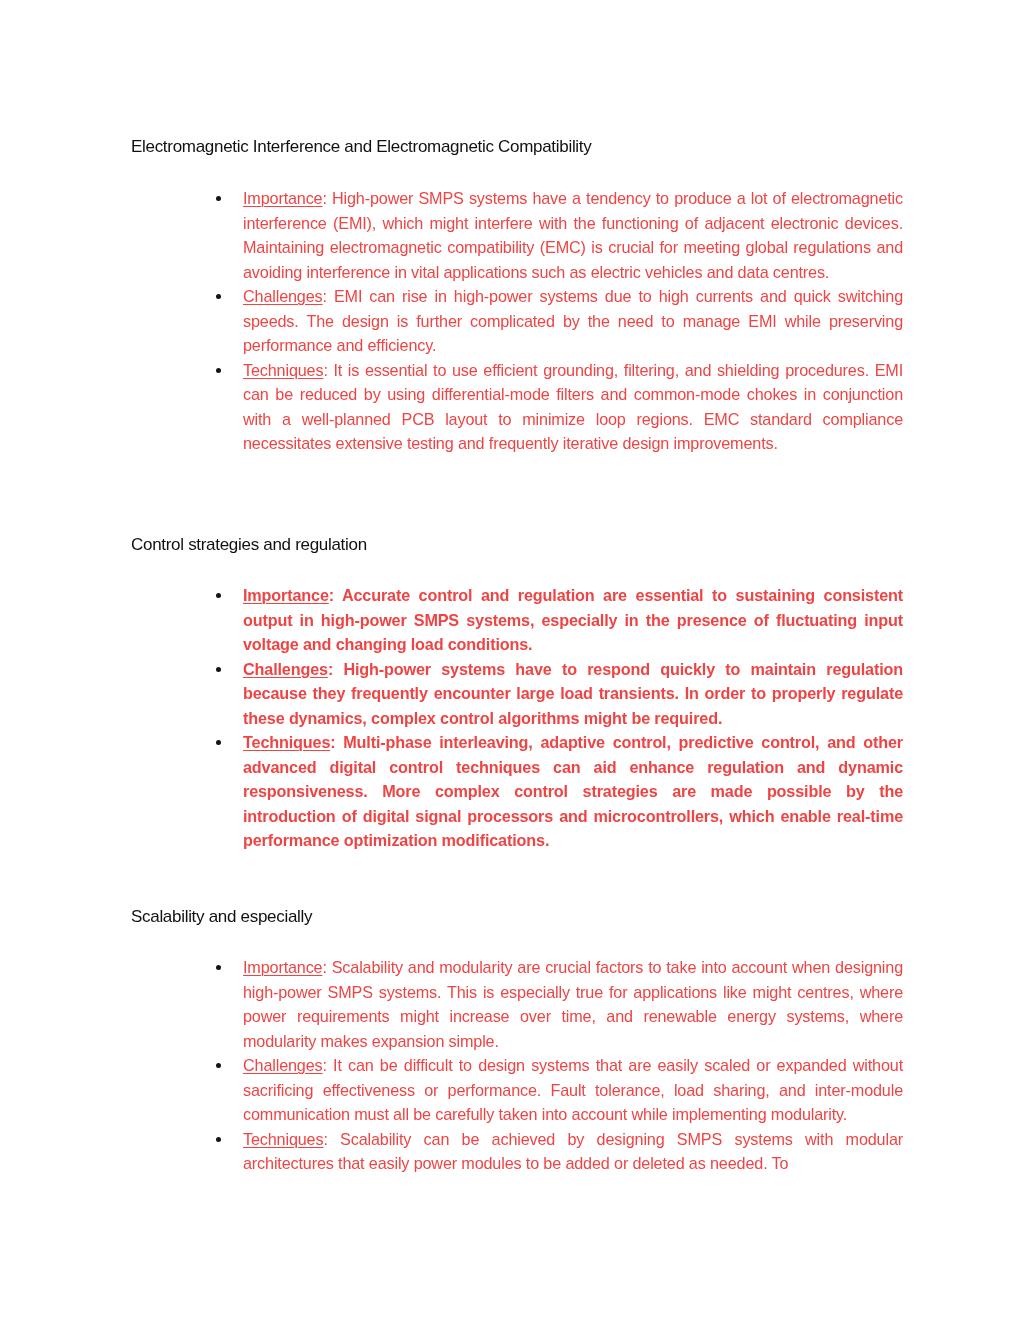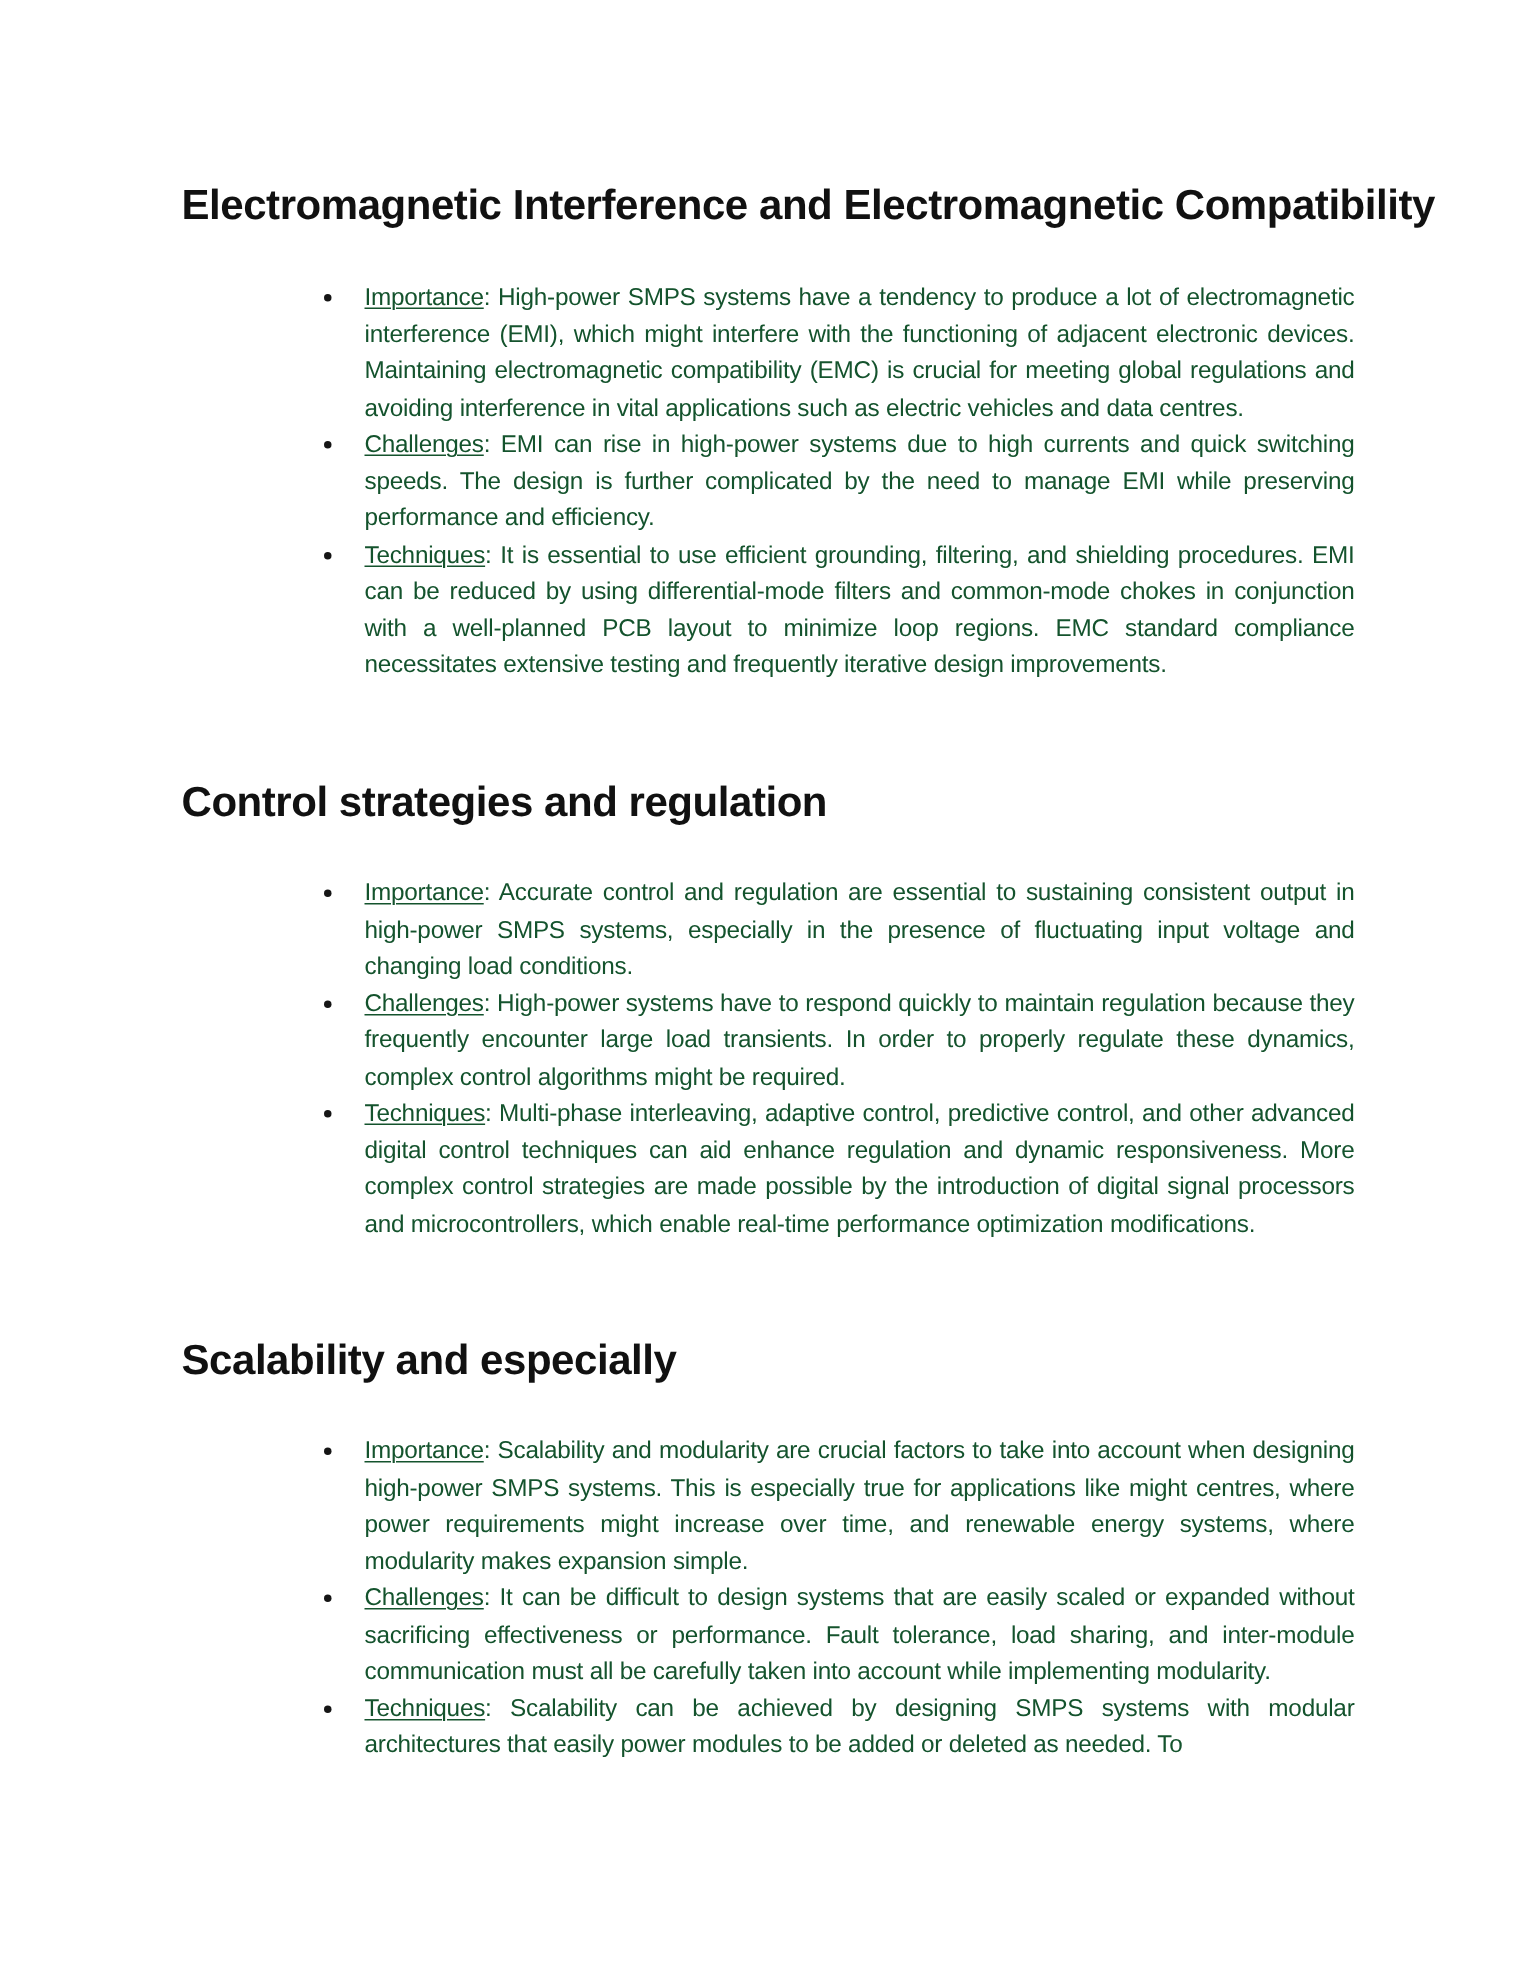--- a/index.html
+++ b/index.html
@@ -21,64 +21,64 @@
       top: 0;
       width: 1024px;
       height: 1325px;
     }
     .section {
       position: absolute;
       left: 121px;
       width: 782px;
     }
     .heading {
-      margin: 0;
+      margin: 10px;
       font-family: "Liberation Sans", sans-serif;
-      font-weight: bold;
-      font-size: 28px;
+      font-weight: normal;
+      font-size: 17px;
       letter-spacing: -0.3px;
       line-height: 28px;
       color: #111111;
       white-space: nowrap;
     }
     .bullet-list {
       list-style: none;
       margin: 0;
       padding: 0;
       position: absolute;
       left: 122px;
       width: 660px;
     }
     .bullet-item {
       position: relative;
       font-family: "Liberation Sans", sans-serif;
       font-size: 16.2px;
       line-height: 24.5px;
       text-align: justify;
       letter-spacing: -0.15px;
-      color: #14532d;
+      color: #ef4444;
     }
     .bullet-dot {
       position: absolute;
       left: -27px;
       top: 10px;
       width: 5px;
       height: 5px;
       border-radius: 50%;
       background: #151515;
     }
     .term {
       text-decoration: underline;
       text-underline-offset: 2px;
       text-decoration-thickness: 1px;
     }
     #sec-emi { top: 123px; }
     #sec-emi .bullet-list { top: 63px; }
     #sec-control { top: 521px; }
-    #sec-control .bullet-list { top: 62px; }
+    #sec-control .bullet-list { top: 62px; font-weight: bold; }
     #sec-scal { top: 893px; }
     #sec-scal .bullet-list { top: 62px; }
   </style>
 </head>
 <body>
 
 <div class="page">
 
   <section class="section" id="sec-emi">
     <h2 class="heading">Electromagnetic Interference and Electromagnetic Compatibility</h2>

